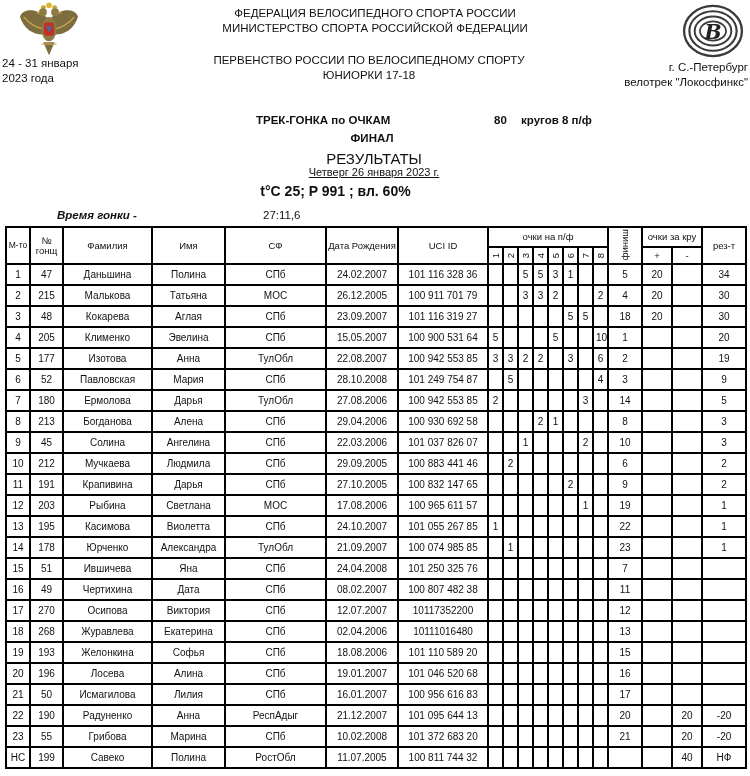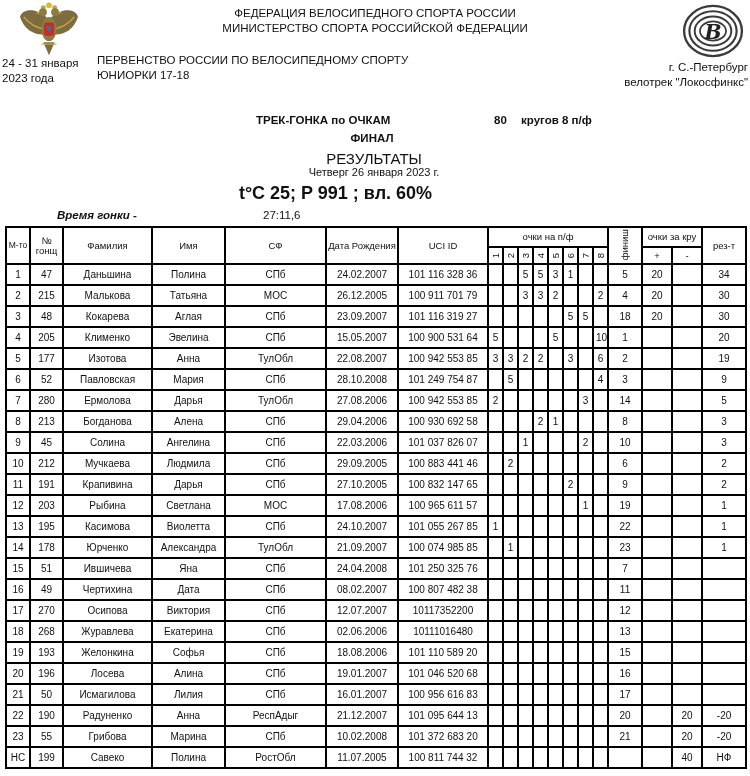--- a/index.html
+++ b/index.html
@@ -7,33 +7,33 @@
     position:relative; width:750px; height:776px; margin:0 auto;
     background:#ffffff; overflow:hidden;
     font-family:"Liberation Sans", sans-serif; color:#111;
   }
   .b { font-weight:bold; }
 
   
   .coat { position:absolute; left:16px; top:2px; }
   .dates { position:absolute; left:2px; top:56px; font-size:11.5px; line-height:1.3; }
   .org   { position:absolute; left:115px; top:6px; width:520px; text-align:center; font-size:11.5px; line-height:1.3; }
-  .event { position:absolute; left:97px; top:53px; width:520px; text-align:left; font-size:11.5px; line-height:1.3; }
+  .event { position:absolute; left:109px; top:53px; width:520px; text-align:center; font-size:11.5px; line-height:1.3; }
   .logo  { position:absolute; right:6px; top:4px; }
   .venue { position:absolute; right:2px; top:60px; text-align:right; font-size:11.5px; line-height:1.3; }
 
   
   .race-line { position:absolute; top:114px; left:0; width:616px; height:16px; font-size:11.5px; }
   .race-name  { position:absolute; left:256px; }
   .laps-value { position:absolute; left:462px;padding-left:32px; }
   .laps-label { position:absolute; left:521px; }
   .stage        { position:absolute; top:132px; left:0; width:744px; text-align:center; font-size:11.5px; }
   .results-label{ position:absolute; top:150px; left:0; width:748px; text-align:center; font-size:15px; }
-  .race-date    { position:absolute; top:166px; left:0; width:748px; text-align:center; font-size:11px; }
-  .conditions   { position:absolute; top:183px; left:0; width:671px; text-align:center; font-size:18px; }
+  .race-date    { position:absolute; top:166px; left:0; width:748px; text-align:center; font-size:11px;text-decoration:underline; }
+  .conditions   { position:absolute; top:183px; left:0; width:671px; text-align:center; font-size:14px; }
 
   .racetime { position:absolute; top:209px; left:0; width:750px; font-size:11.5px; }
   .rt-label { position:absolute; left:57px; font-weight:bold; font-style:italic; }
   .rt-value { position:absolute; left:263px; }
 
   
   table.res {
     position:absolute; top:226px; left:5px;
     border-collapse:collapse; table-layout:fixed; width:740px;
   }
@@ -293,21 +293,21 @@
           <td></td>
           <td></td>
           <td>4</td>
           <td>3</td>
           <td></td>
           <td></td>
           <td>9</td>
         </tr>
         <tr>
           <td>7</td>
-          <td>280</td>
+          <td>180</td>
           <td class="left">Ермолова</td>
           <td class="left">Дарья</td>
           <td>ТулОбл</td>
           <td>27.08.2006</td>
           <td>100 942 553 85</td>
           <td>2</td>
           <td></td>
           <td></td>
           <td></td>
           <td></td>
@@ -528,21 +528,21 @@
           <td></td>
           <td></td>
           <td></td>
         </tr>
         <tr>
           <td>18</td>
           <td>268</td>
           <td class="left">Журавлева</td>
           <td class="left">Екатерина</td>
           <td>СПб</td>
-          <td>02.06.2006</td>
+          <td>02.04.2006</td>
           <td>10111016480</td>
           <td></td>
           <td></td>
           <td></td>
           <td></td>
           <td></td>
           <td></td>
           <td></td>
           <td></td>
           <td>13</td>

